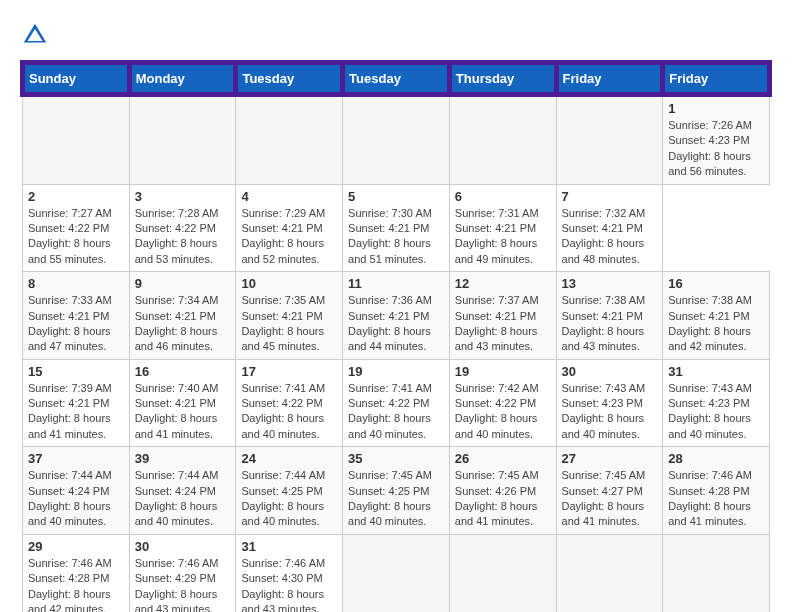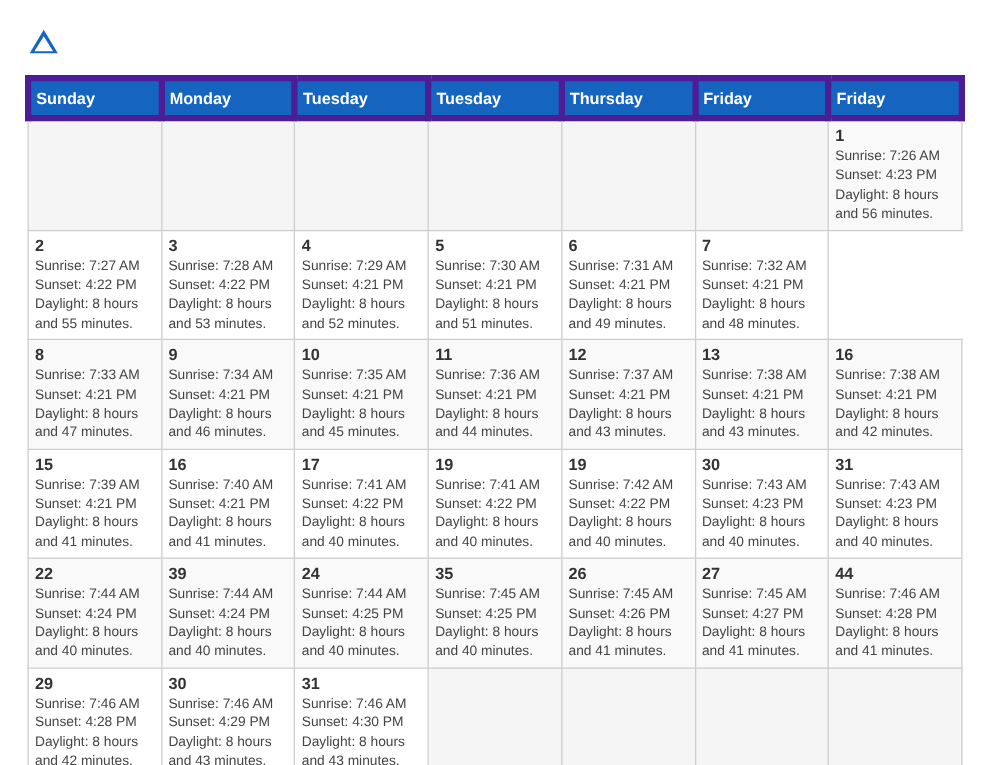--- a/index.html
+++ b/index.html
@@ -211,21 +211,21 @@
           <div class="day-num">30</div>
           <div class="day-info">Sunrise: 7:43 AM<br>Sunset: 4:23 PM<br>Daylight: 8 hours and 40 minutes.</div>
         </td>
         <td>
           <div class="day-num">31</div>
           <div class="day-info">Sunrise: 7:43 AM<br>Sunset: 4:23 PM<br>Daylight: 8 hours and 40 minutes.</div>
         </td>
       </tr>
       <tr>
         <td>
-          <div class="day-num">22</div>
+          <div class="day-num">37</div>
           <div class="day-info">Sunrise: 7:44 AM<br>Sunset: 4:24 PM<br>Daylight: 8 hours and 40 minutes.</div>
         </td>
         <td>
           <div class="day-num">39</div>
           <div class="day-info">Sunrise: 7:44 AM<br>Sunset: 4:24 PM<br>Daylight: 8 hours and 40 minutes.</div>
         </td>
         <td>
           <div class="day-num">24</div>
           <div class="day-info">Sunrise: 7:44 AM<br>Sunset: 4:25 PM<br>Daylight: 8 hours and 40 minutes.</div>
         </td>
@@ -235,21 +235,21 @@
         </td>
         <td>
           <div class="day-num">26</div>
           <div class="day-info">Sunrise: 7:45 AM<br>Sunset: 4:26 PM<br>Daylight: 8 hours and 41 minutes.</div>
         </td>
         <td>
           <div class="day-num">27</div>
           <div class="day-info">Sunrise: 7:45 AM<br>Sunset: 4:27 PM<br>Daylight: 8 hours and 41 minutes.</div>
         </td>
         <td>
-          <div class="day-num">44</div>
+          <div class="day-num">28</div>
           <div class="day-info">Sunrise: 7:46 AM<br>Sunset: 4:28 PM<br>Daylight: 8 hours and 41 minutes.</div>
         </td>
       </tr>
       <tr>
         <td>
           <div class="day-num">29</div>
           <div class="day-info">Sunrise: 7:46 AM<br>Sunset: 4:28 PM<br>Daylight: 8 hours and 42 minutes.</div>
         </td>
         <td>
           <div class="day-num">30</div>

